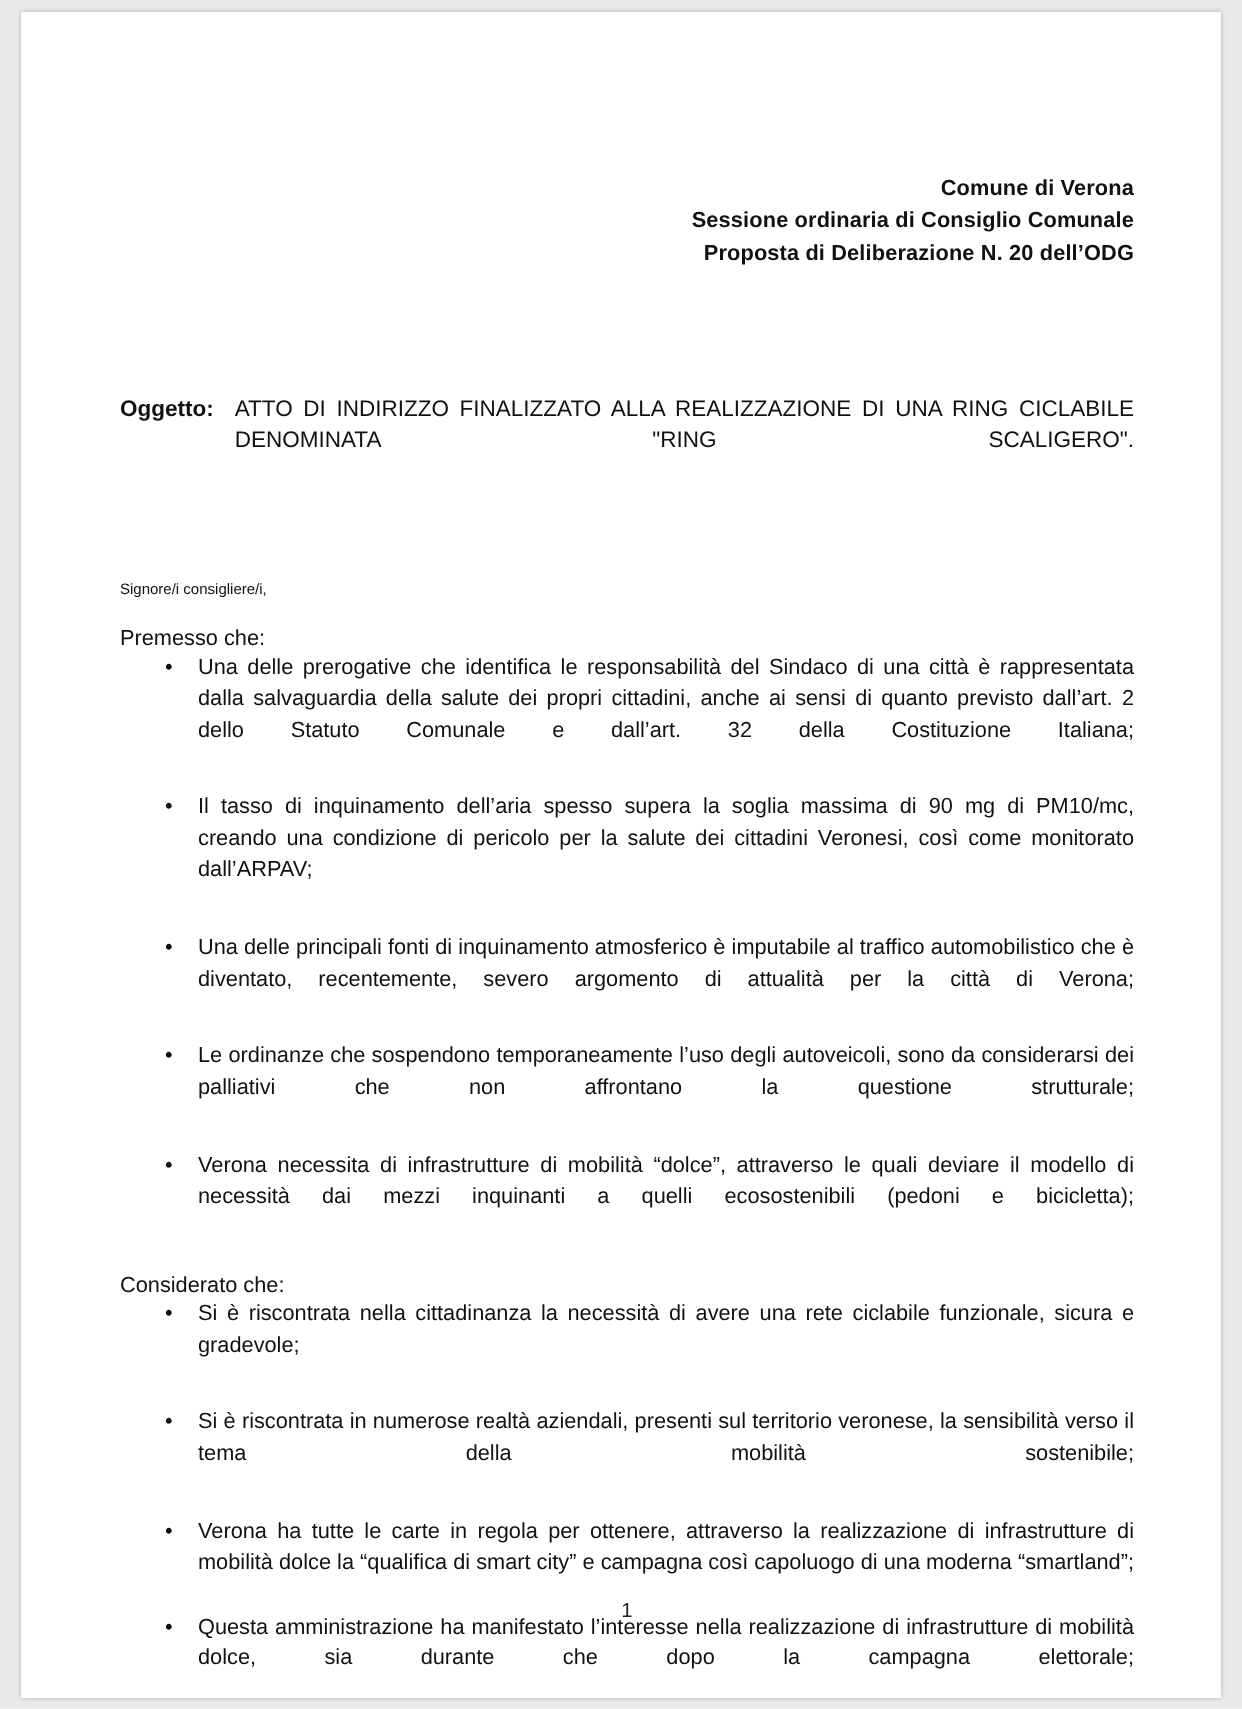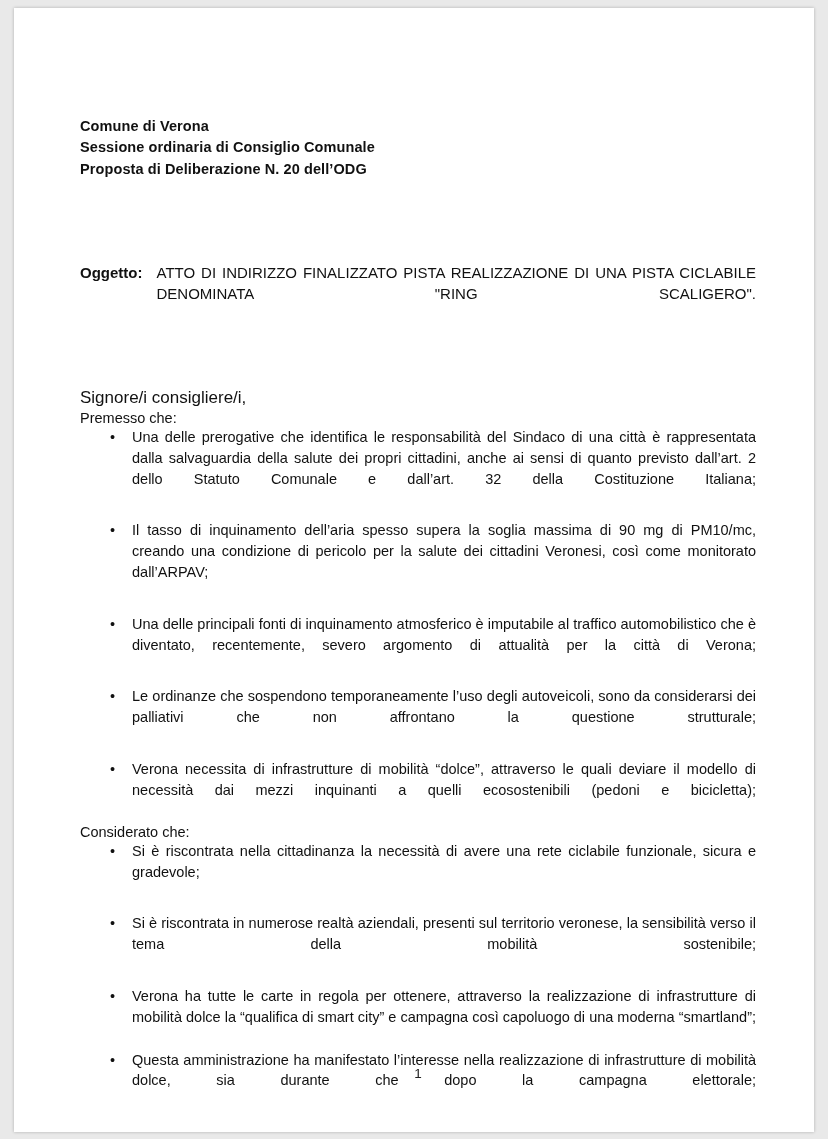--- a/index.html
+++ b/index.html
@@ -26,21 +26,21 @@
   .content {
     position: absolute;
     left: 66px;
     top: 0;
     width: 676px;
     height: 100%;
     color: #111;
   }
   .header-block {
     margin-top: 108px;
-    text-align: left;
+    text-align: right;
     font-weight: bold;
     font-size: 14.5px;
     line-height: 1.47;
     letter-spacing: 0.1px;
   }
   .header-block div {
     white-space: nowrap;
   }
 
   .oggetto-row {
@@ -56,25 +56,25 @@
     white-space: nowrap;
   }
   .oggetto-text {
     flex: 1 1 auto;
     text-align: justify;
     text-justify: inter-word;
   }
 
   .salutation {
     margin-top: 62px;
-    font-size: 17px;
+    font-size: 10px;
   }
 
   .section-intro {
-    margin-top: 2px;
+    margin-top: 19px;
     font-size: 14.5px;
   }
 
   ul.bullets {
     list-style: none;
     margin: 0;
     padding: 0;
   }
   ul.bullets li {
     position: relative;
@@ -124,21 +124,21 @@
   <div class="content">
 
     <div class="header-block">
       <div>Comune di Verona</div>
       <div>Sessione ordinaria di Consiglio Comunale</div>
       <div>Proposta di Deliberazione N. 20 dell’ODG</div>
     </div>
 
     <div class="oggetto-row">
       <div class="oggetto-label">Oggetto:</div>
-      <div class="oggetto-text">ATTO DI INDIRIZZO FINALIZZATO PISTA REALIZZAZIONE DI UNA PISTA CICLABILE DENOMINATA "RING SCALIGERO".</div>
+      <div class="oggetto-text">ATTO DI INDIRIZZO FINALIZZATO ALLA REALIZZAZIONE DI UNA RING CICLABILE DENOMINATA "RING SCALIGERO".</div>
     </div>
 
     <div class="salutation">Signore/i consigliere/i,</div>
 
     <div class="section-intro">Premesso che:</div>
     <ul class="bullets">
       <li>
         <span class="bullet">•</span>
         <span class="txt">Una delle prerogative che identifica le responsabilità del Sindaco di una città è rappresentata dalla salvaguardia della salute dei propri cittadini, anche ai sensi di quanto previsto dall’art. 2 dello Statuto Comunale e dall’art. 32 della Costituzione Italiana;</span>
       </li>

